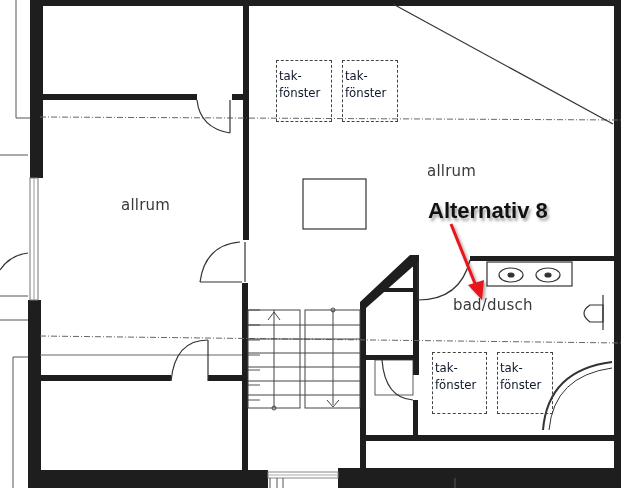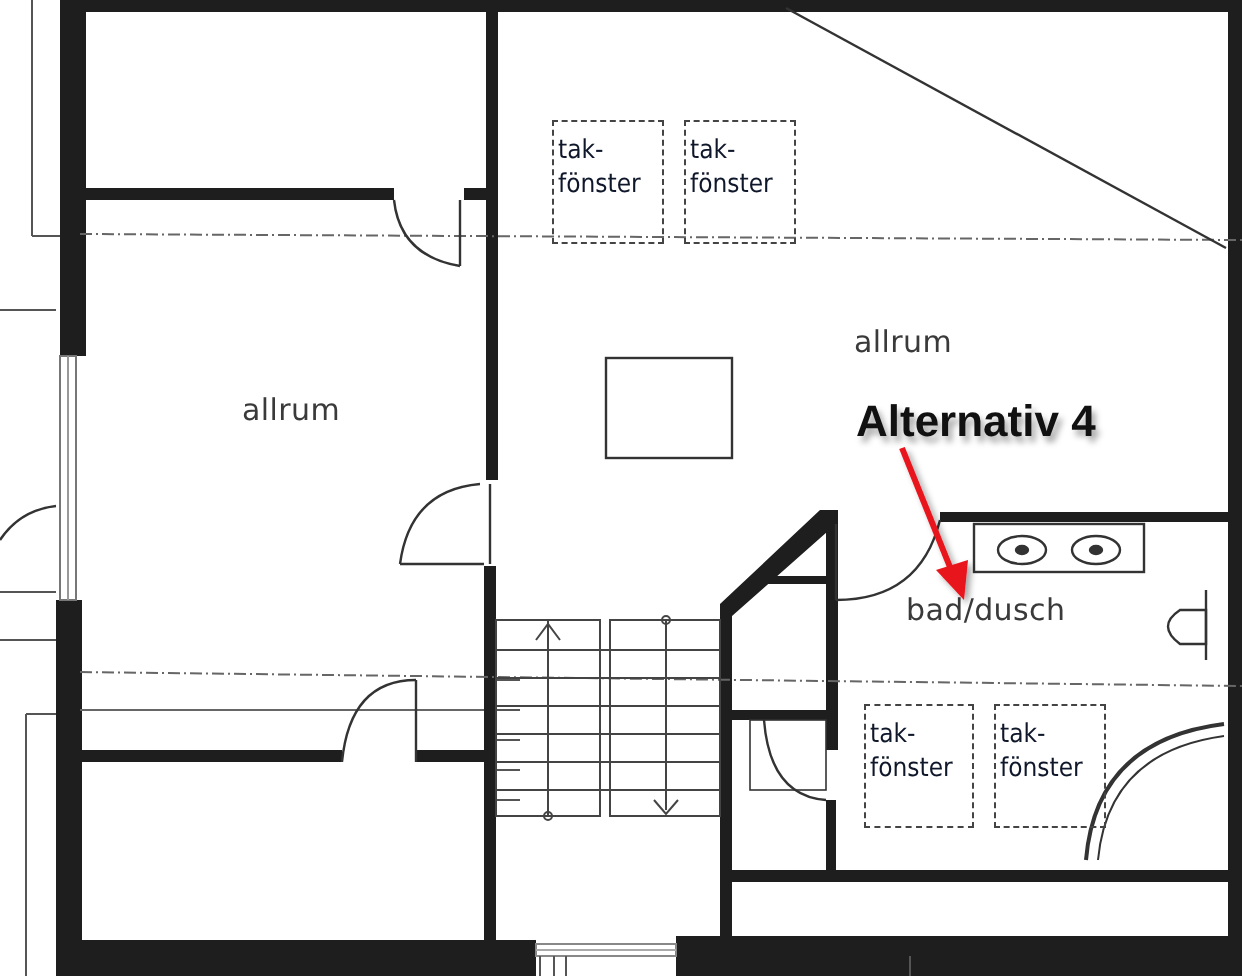--- a/index.html
+++ b/index.html
@@ -140,21 +140,21 @@
 </div>
 <div class="skylight" style="left:432px; top:352px; width:55px; height:62px;">
   <div>tak-</div>
   <div>fönster</div>
 </div>
 <div class="skylight" style="left:497px; top:352px; width:56px; height:62px;">
   <div>tak-</div>
   <div>fönster</div>
 </div>
 
-<div class="annotation" style="left:428px; top:198px;">Alternativ 4</div>
+<div class="annotation" style="left:428px; top:198px;">Alternativ 8</div>
 <svg width="621" height="488" style="position:absolute; left:0; top:0; pointer-events:none;">
   <defs>
     <filter id="sh" x="-20%" y="-20%" width="140%" height="140%">
       <feDropShadow dx="2" dy="2" stdDeviation="1.5" flood-opacity="0.35"></feDropShadow>
     </filter>
   </defs>
   <g filter="url(#sh)">
     <line x1="451" y1="224" x2="476" y2="286" stroke="#e8141b" stroke-width="3"></line>
     <polygon points="482,300 468,285 484,280" fill="#e8141b"></polygon>
   </g>

